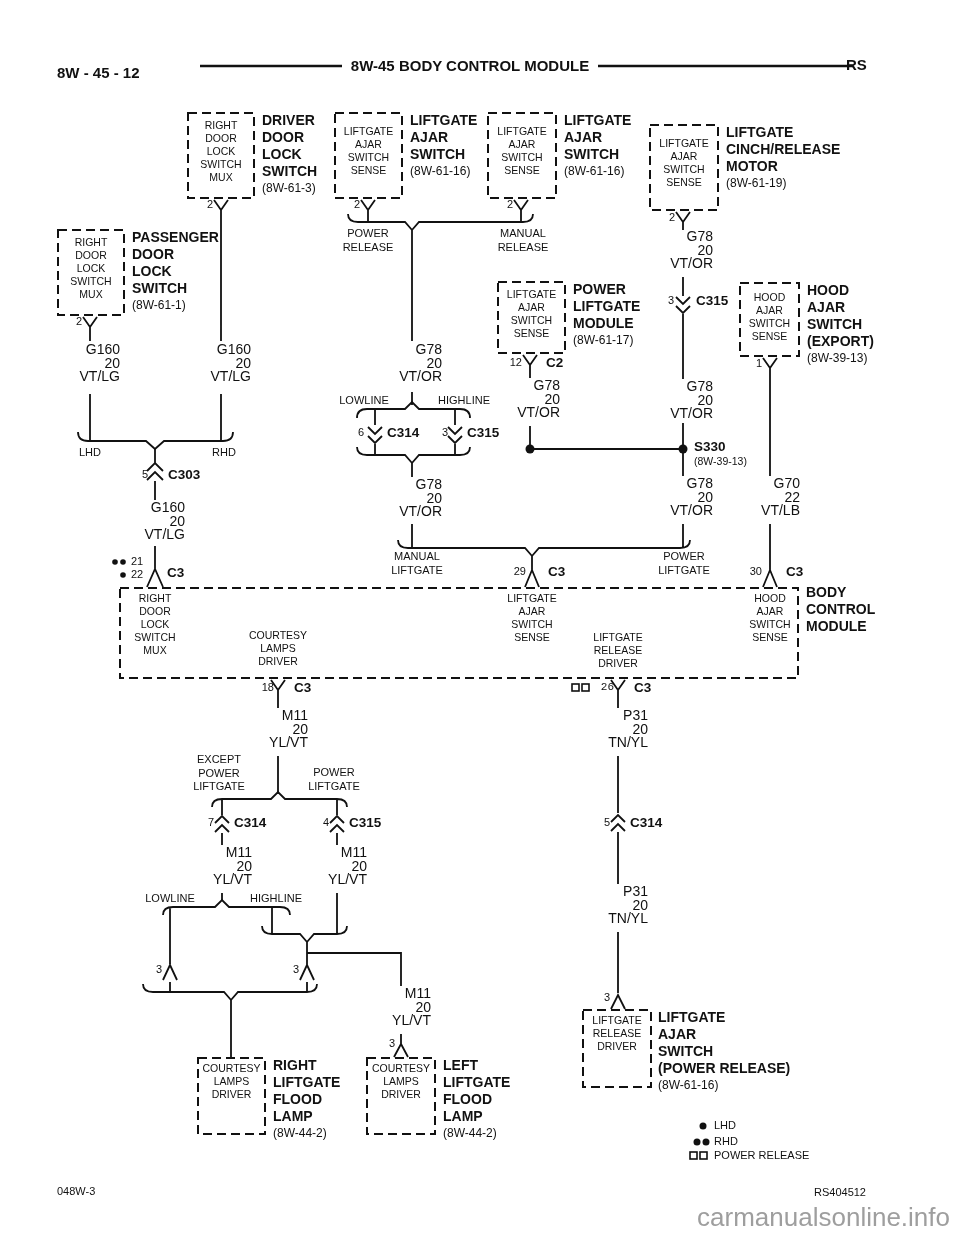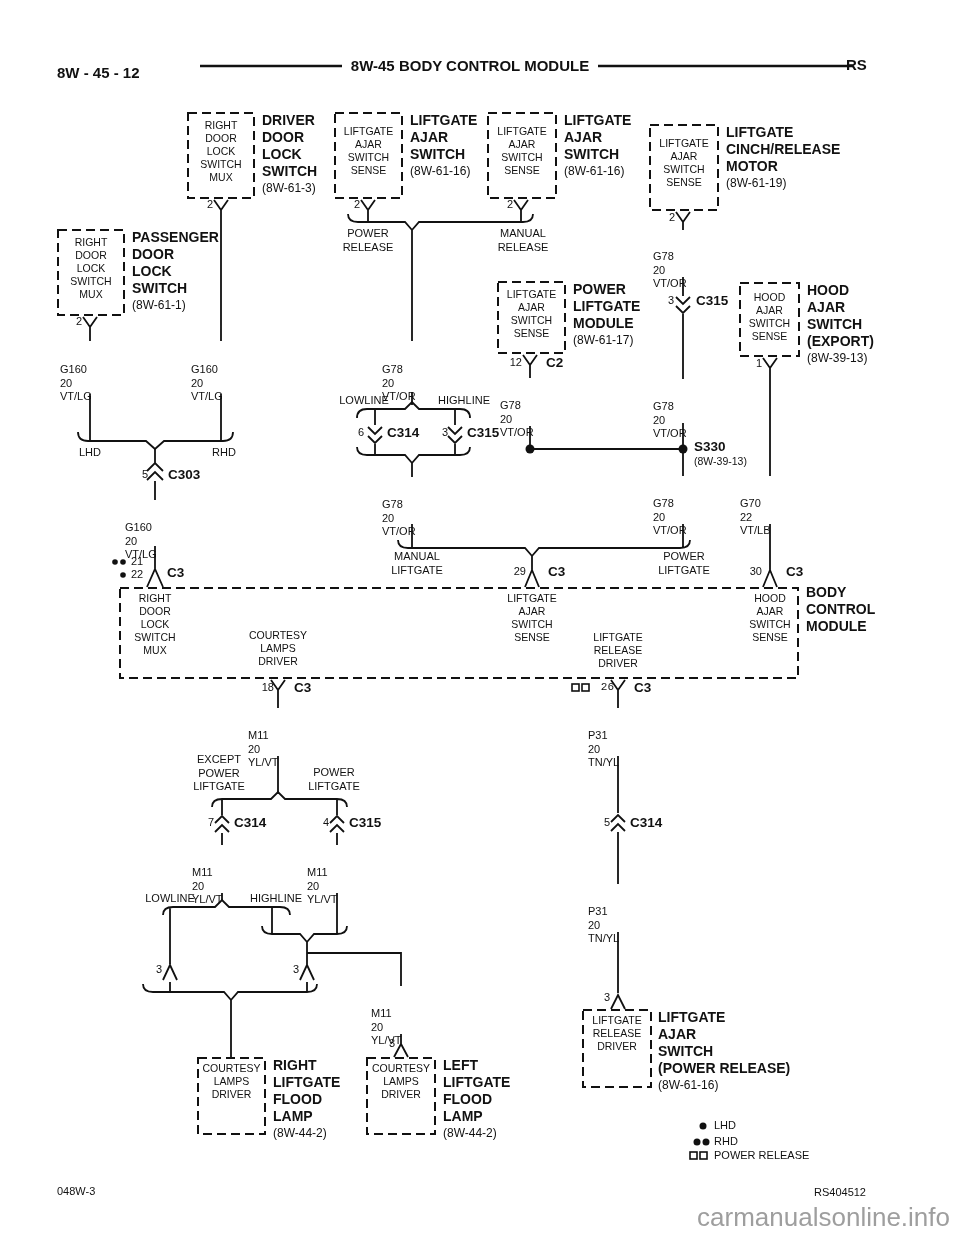--- a/index.html
+++ b/index.html
@@ -6,21 +6,21 @@
   #canvas{position:relative;width:960px;height:1242px;background:#fff;overflow:hidden;
           font-family:"Liberation Sans",sans-serif;color:#111;}
   .abs{position:absolute;}
   .t{font-size:11px;line-height:13.5px;white-space:pre-line;}
   .ctr{text-align:center;}
   .port{font-size:10.5px;line-height:13px;text-align:center;white-space:pre-line;}
   .lbl{font-weight:bold;font-size:14px;line-height:17px;white-space:pre-line;}
   .ref{font-size:12px;white-space:pre-line;}
   .conn{font-weight:bold;font-size:13.5px;}
   .pin{font-size:11px;text-align:right;}
-  .wire{font-size:11px;line-height:13.5px;text-align:left;white-space:pre-line;width:60px;margin-top:20px;}
+  .wire{font-size:14px;line-height:13.5px;text-align:right;white-space:pre-line;width:60px;}
   .hdr{font-weight:bold;font-size:15px;}
   .legend{font-size:11px;}
   .wm{font-size:26px;color:#9e9e9e;text-align:right;}
   svg{position:absolute;left:0;top:0;}
 </style>
 </head>
 <body>
 
 <div id="canvas">
 

